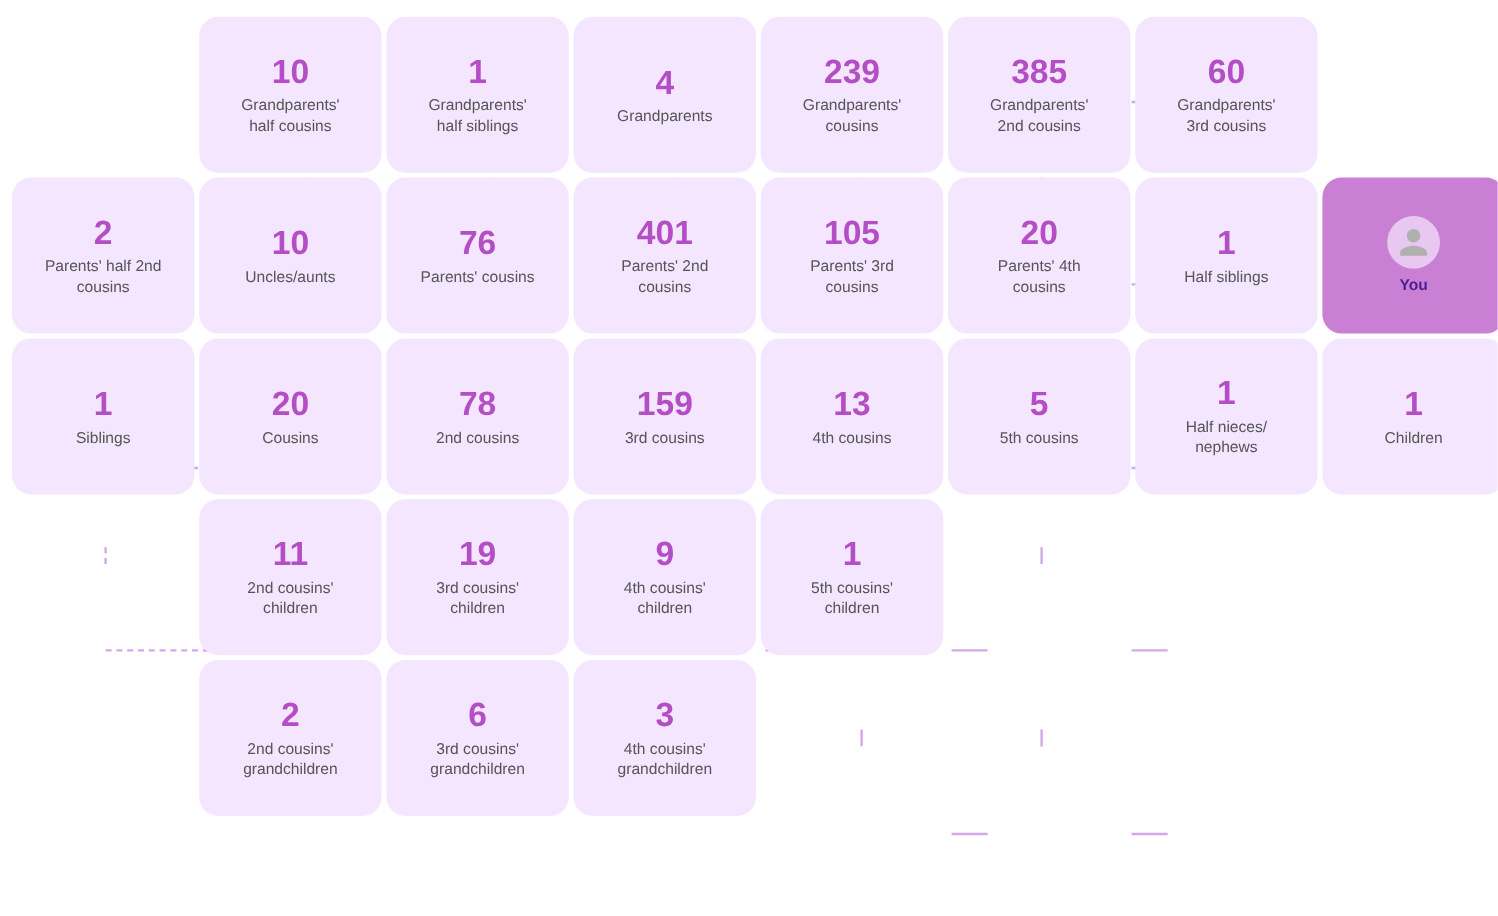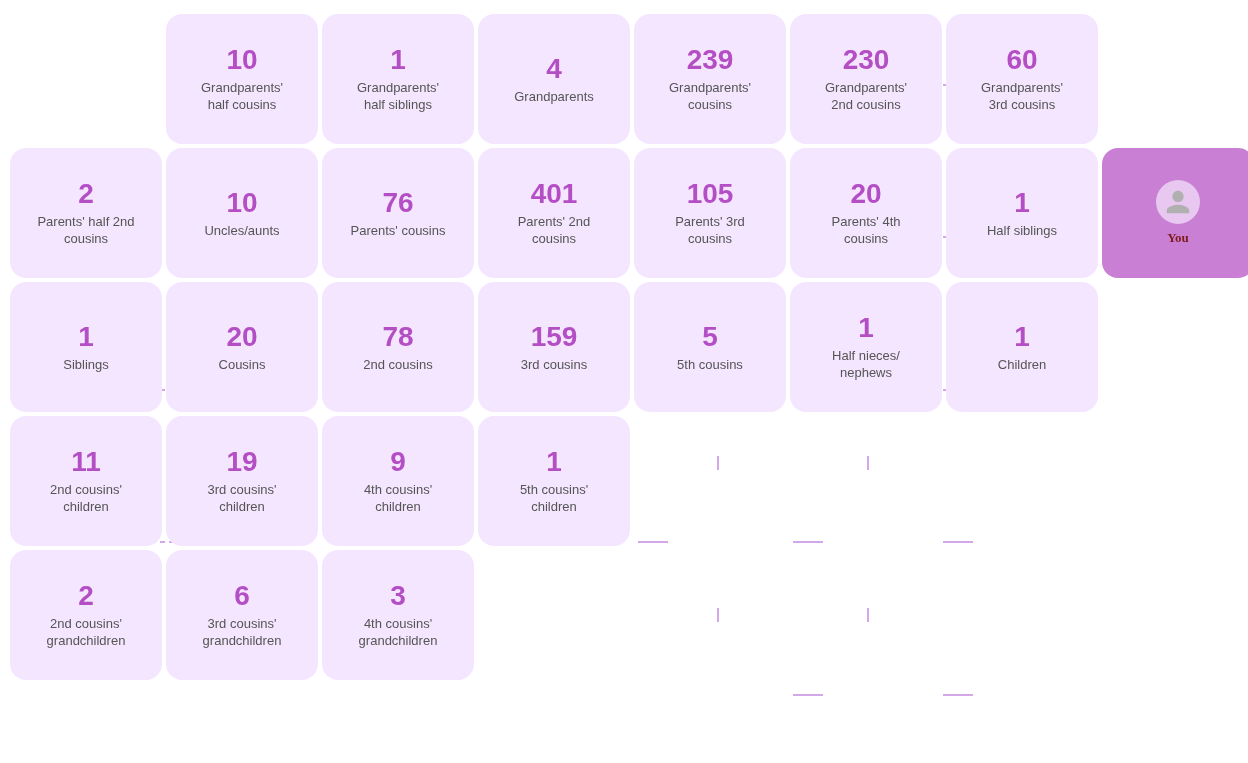--- a/index.html
+++ b/index.html
@@ -34,23 +34,22 @@
       color: #b44ec4;
       margin-bottom: 4px;
     }
     .card-label {
       font-size: 13px;
       color: #555;
       text-align: center;
       line-height: 1.3;
     }
     .card.highlighted .card-label {
-      color: #7f1d1d;
+      color: #4c1d95;
       font-weight: 600;
-      font-family: Liberation Serif, serif;
     }
     .avatar-circle {
       width: 44px;
       height: 44px;
       border-radius: 50%;
       background: #e8c8f0;
       display: flex;
       align-items: center;
       justify-content: center;
       margin-bottom: 6px;
@@ -169,21 +168,21 @@
       <div class="card-label">Grandparents</div>
     </div>
 
 
     <div class="card">
       <div class="card-number">239</div>
       <div class="card-label">Grandparents'<br>cousins</div>
     </div>
 
     <div class="card">
-      <div class="card-number">230</div>
+      <div class="card-number">385</div>
       <div class="card-label">Grandparents'<br>2nd cousins</div>
     </div>
 
     <div class="card">
       <div class="card-number">60</div>
       <div class="card-label">Grandparents'<br>3rd cousins</div>
     </div>
 
     <div style="visibility:hidden; min-height:130px;"></div>
 
@@ -245,20 +244,24 @@
     <div class="card">
       <div class="card-number">78</div>
       <div class="card-label">2nd cousins</div>
     </div>
 
     <div class="card">
       <div class="card-number">159</div>
       <div class="card-label">3rd cousins</div>
     </div>
 
+    <div class="card">
+      <div class="card-number">13</div>
+      <div class="card-label">4th cousins</div>
+    </div>
 
     <div class="card">
       <div class="card-number">5</div>
       <div class="card-label">5th cousins</div>
     </div>
 
     <div class="card">
       <div class="card-number">1</div>
       <div class="card-label">Half nieces/<br>nephews</div>
     </div>

